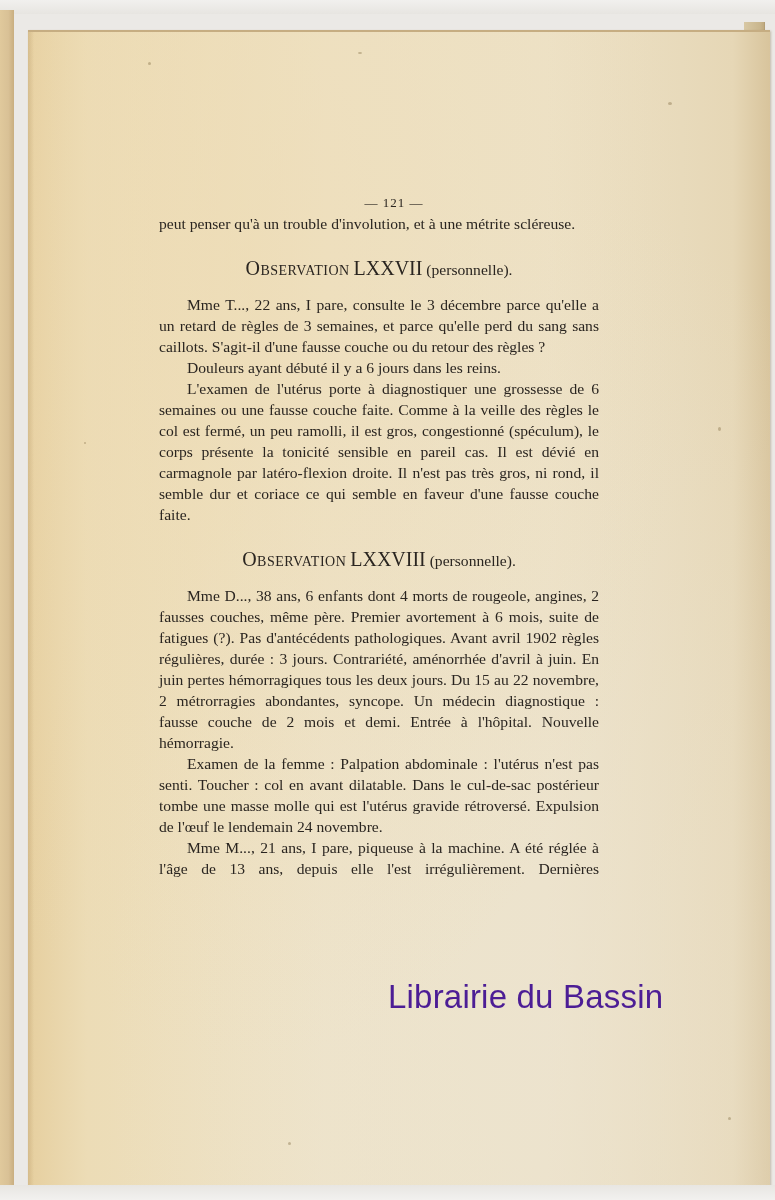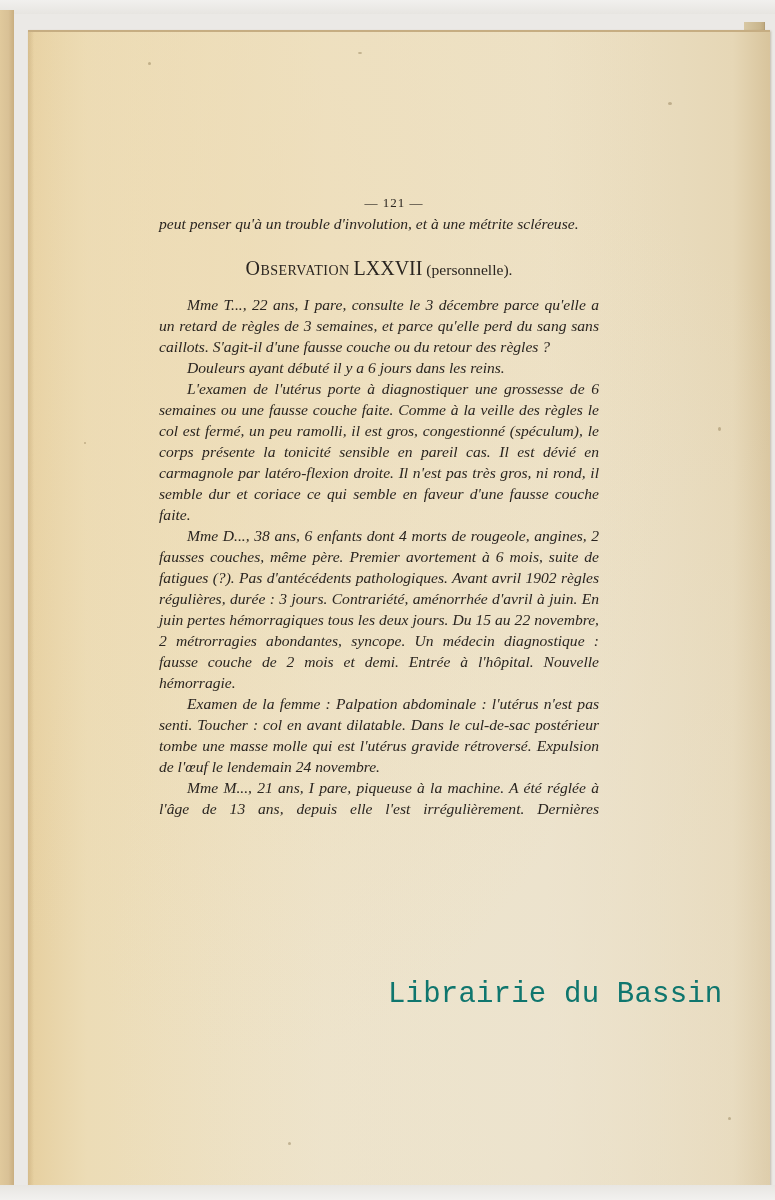--- a/index.html
+++ b/index.html
@@ -46,32 +46,32 @@
     position: absolute; left: 131px; top: 160px; width: 440px;
     color: #2a2520;
     font-size: 15.6px;
     line-height: 21px;
     text-align: justify;
   }
   .page-number {
     text-align: center; font-size: 13px; letter-spacing: 1px;
     margin-bottom: 0; height: 21px; line-height: 21px; padding-left: 30px;
   }
-  .para { margin: 0; text-indent: 28px; font-style: italic; }
+  .para { margin: 0; text-indent: 28px; }
   .para.noindent { text-indent: 0; }
   .heading {
     text-align: center; margin: 24px 0 14px 0; font-size: 15.6px;
     text-indent: 0;
   }
   .heading .sc { font-variant: small-caps; letter-spacing: 0.5px; font-size: 20px; }
   .heading .num { font-size: 20px; }
   .watermark {
     position: absolute; left: 388px; top: 978px;
-    font-family: Liberation Mono, monospace;
-    font-size: 29px; color: #0f766e; letter-spacing: 0.2px;
+    font-family: Liberation Sans, sans-serif;
+    font-size: 33px; color: #4c1d95; letter-spacing: 0.2px;
     white-space: nowrap;
   }
 </style>
 </head>
 <body>
 
 <div class="backdrop-top"></div>
 <div class="spine"></div>
 <div class="page-under"></div>
 
@@ -90,20 +90,25 @@
 
     <div class="heading">
       <span class="sc">Observation</span>
       <span class="num">LXXVII</span>
       <span>(personnelle).</span>
     </div>
     <p class="para">Mme T..., 22 ans, I pare, consulte le 3 décembre parce qu'elle a un retard de règles de 3 semaines, et parce qu'elle perd du sang sans caillots. S'agit-il d'une fausse couche ou du retour des règles ?</p>
     <p class="para">Douleurs ayant débuté il y a 6 jours dans les reins.</p>
     <p class="para">L'examen de l'utérus porte à diagnostiquer une grossesse de 6 semaines ou une fausse couche faite. Comme à la veille des règles le col est fermé, un peu ramolli, il est gros, congestionné (spéculum), le corps présente la tonicité sensible en pareil cas. Il est dévié en carmagnole par latéro-flexion droite. Il n'est pas très gros, ni rond, il semble dur et coriace ce qui semble en faveur d'une fausse couche faite.</p>
 
+    <div class="heading">
+      <span class="sc">Observation</span>
+      <span class="num">LXXVIII</span>
+      <span>(personnelle).</span>
+    </div>
     <p class="para">Mme D..., 38 ans, 6 enfants dont 4 morts de rougeole, angines, 2 fausses couches, même père. Premier avortement à 6 mois, suite de fatigues (?). Pas d'antécédents pathologiques. Avant avril 1902 règles régulières, durée : 3 jours. Contrariété, aménorrhée d'avril à juin. En juin pertes hémorragiques tous les deux jours. Du 15 au 22 novembre, 2 métrorragies abondantes, syncope. Un médecin diagnostique : fausse couche de 2 mois et demi. Entrée à l'hôpital. Nouvelle hémorragie.</p>
     <p class="para">Examen de la femme : Palpation abdominale : l'utérus n'est pas senti. Toucher : col en avant dilatable. Dans le cul-de-sac postérieur tombe une masse molle qui est l'utérus gravide rétroversé. Expulsion de l'œuf le lendemain 24 novembre.</p>
 
     <p class="para" style="text-align-last: justify;">Mme M..., 21 ans, I pare, piqueuse à la machine. A été réglée à l'âge de 13 ans, depuis elle l'est irrégulièrement. Dernières</p>
   </div>
 </div>
 
 <div class="watermark">Librairie du Bassin</div>
 <div class="backdrop-bottom"></div>
 

